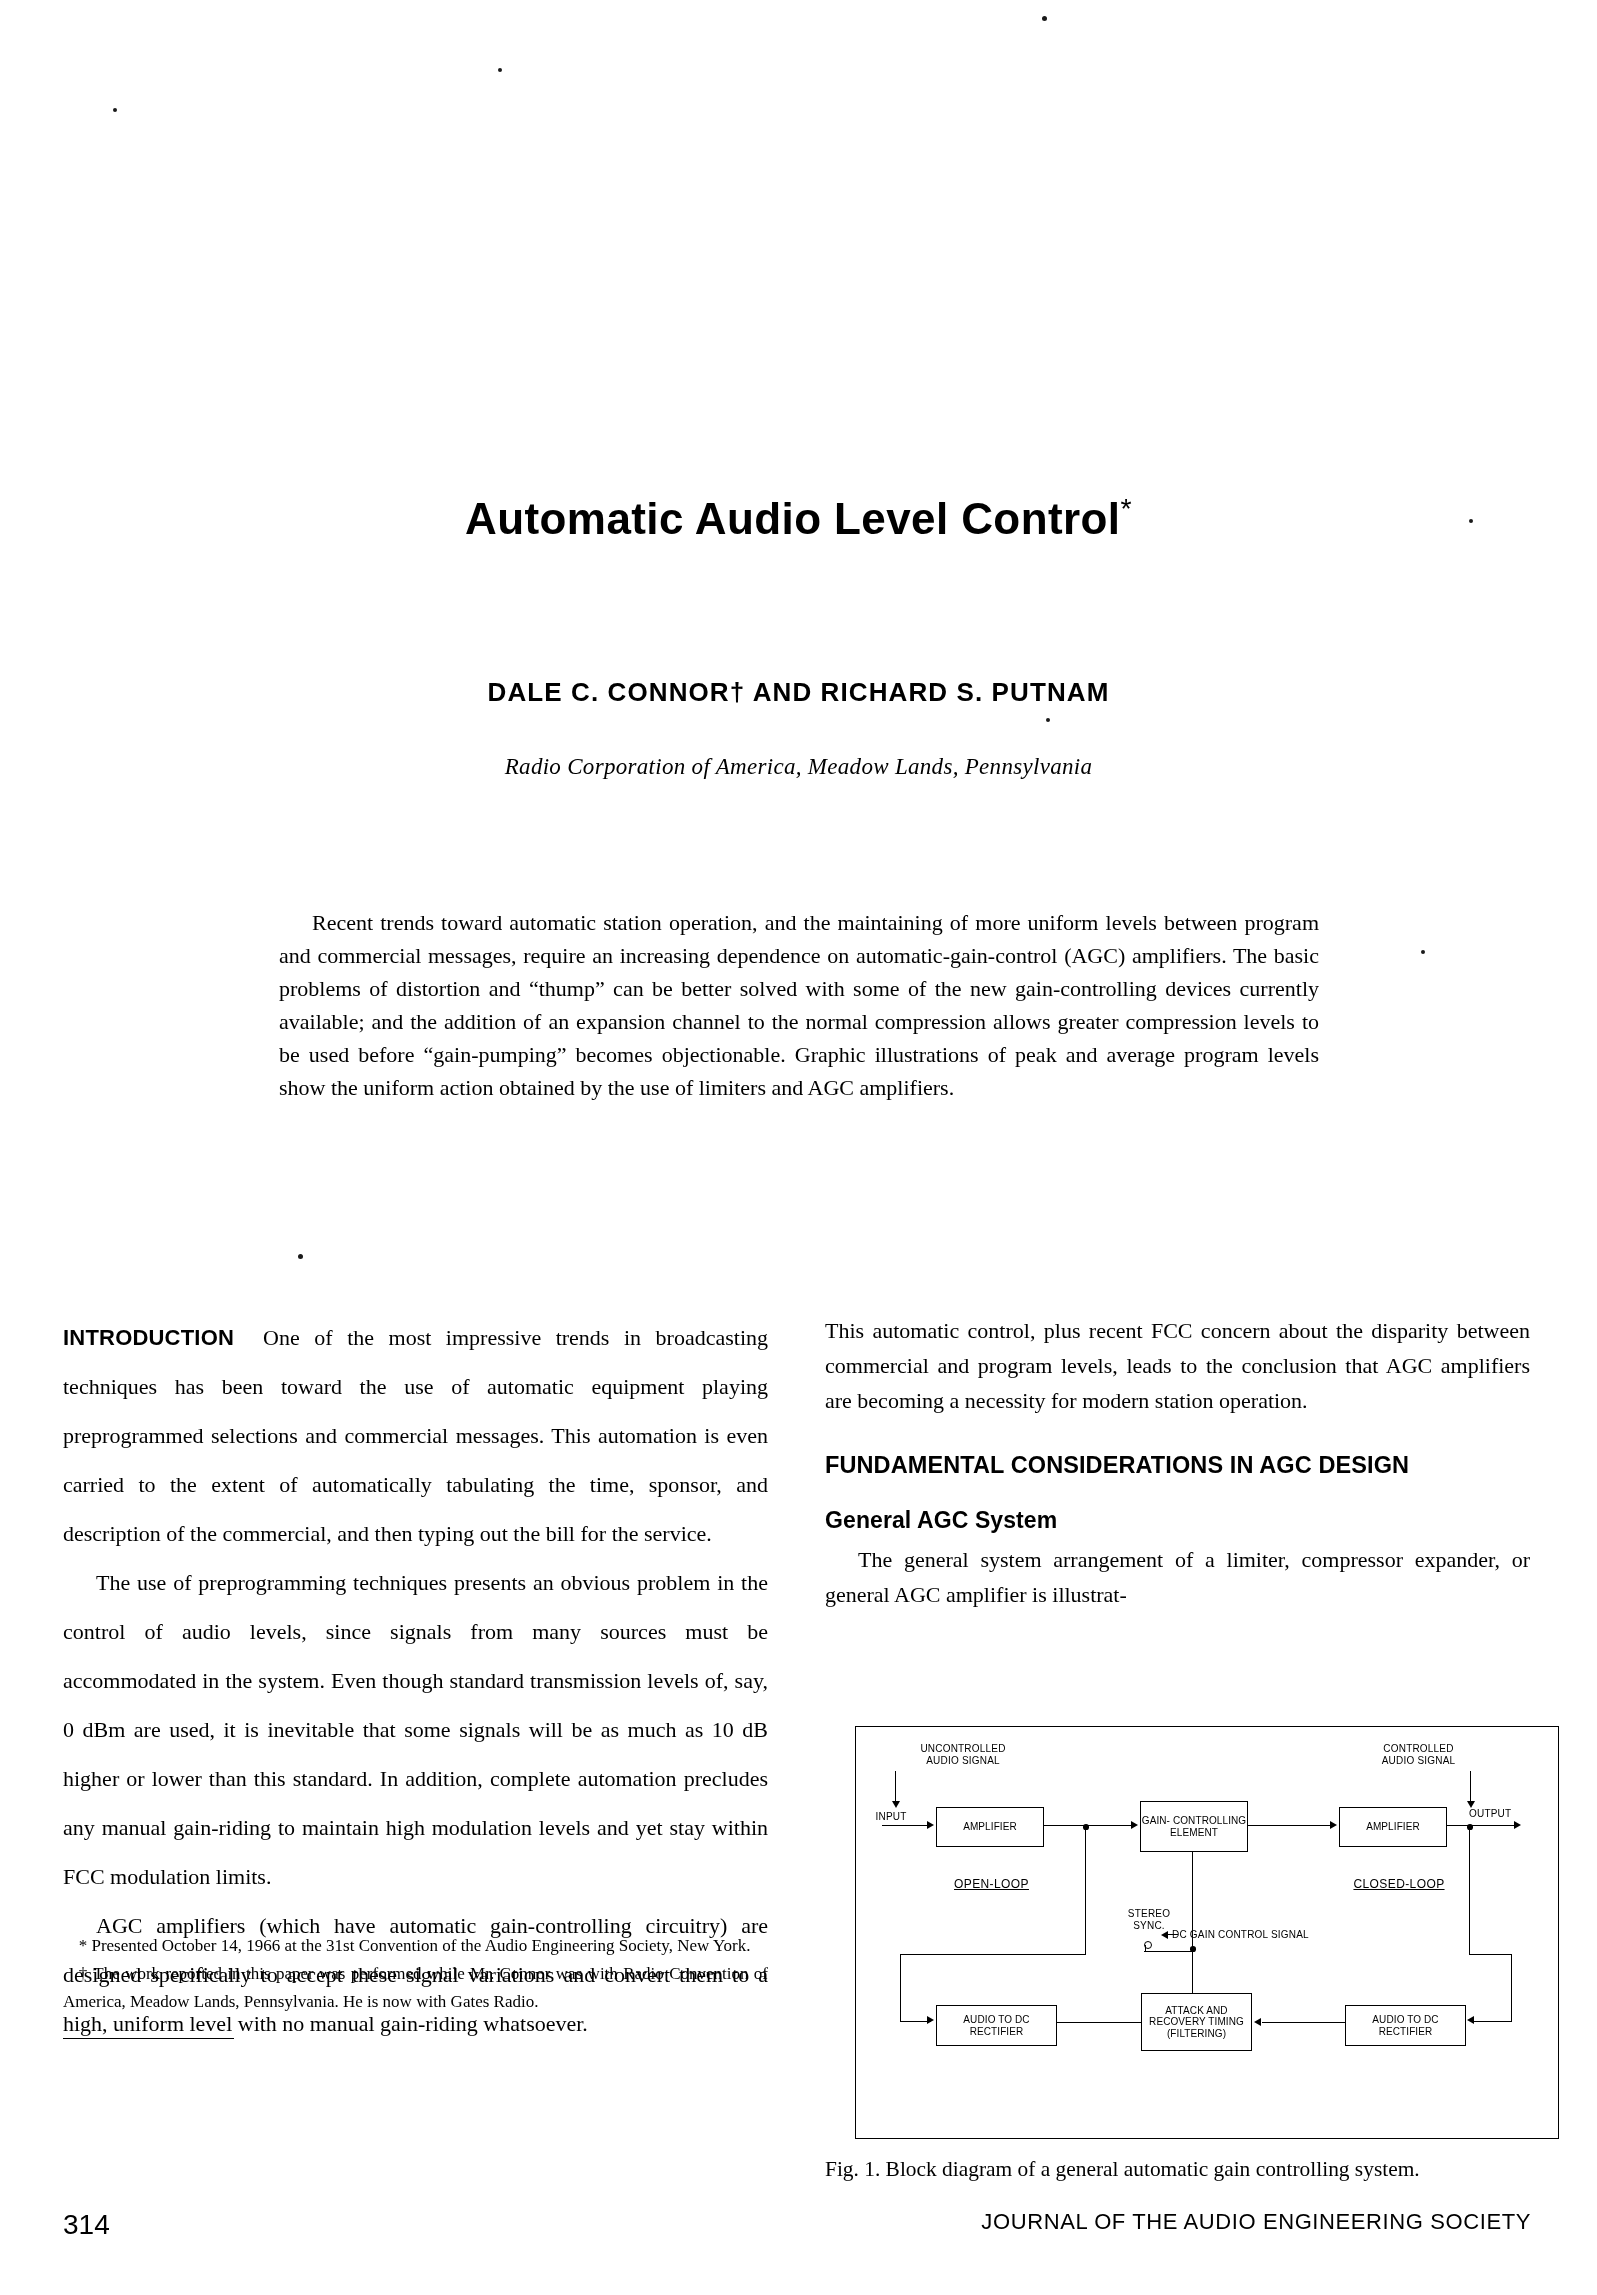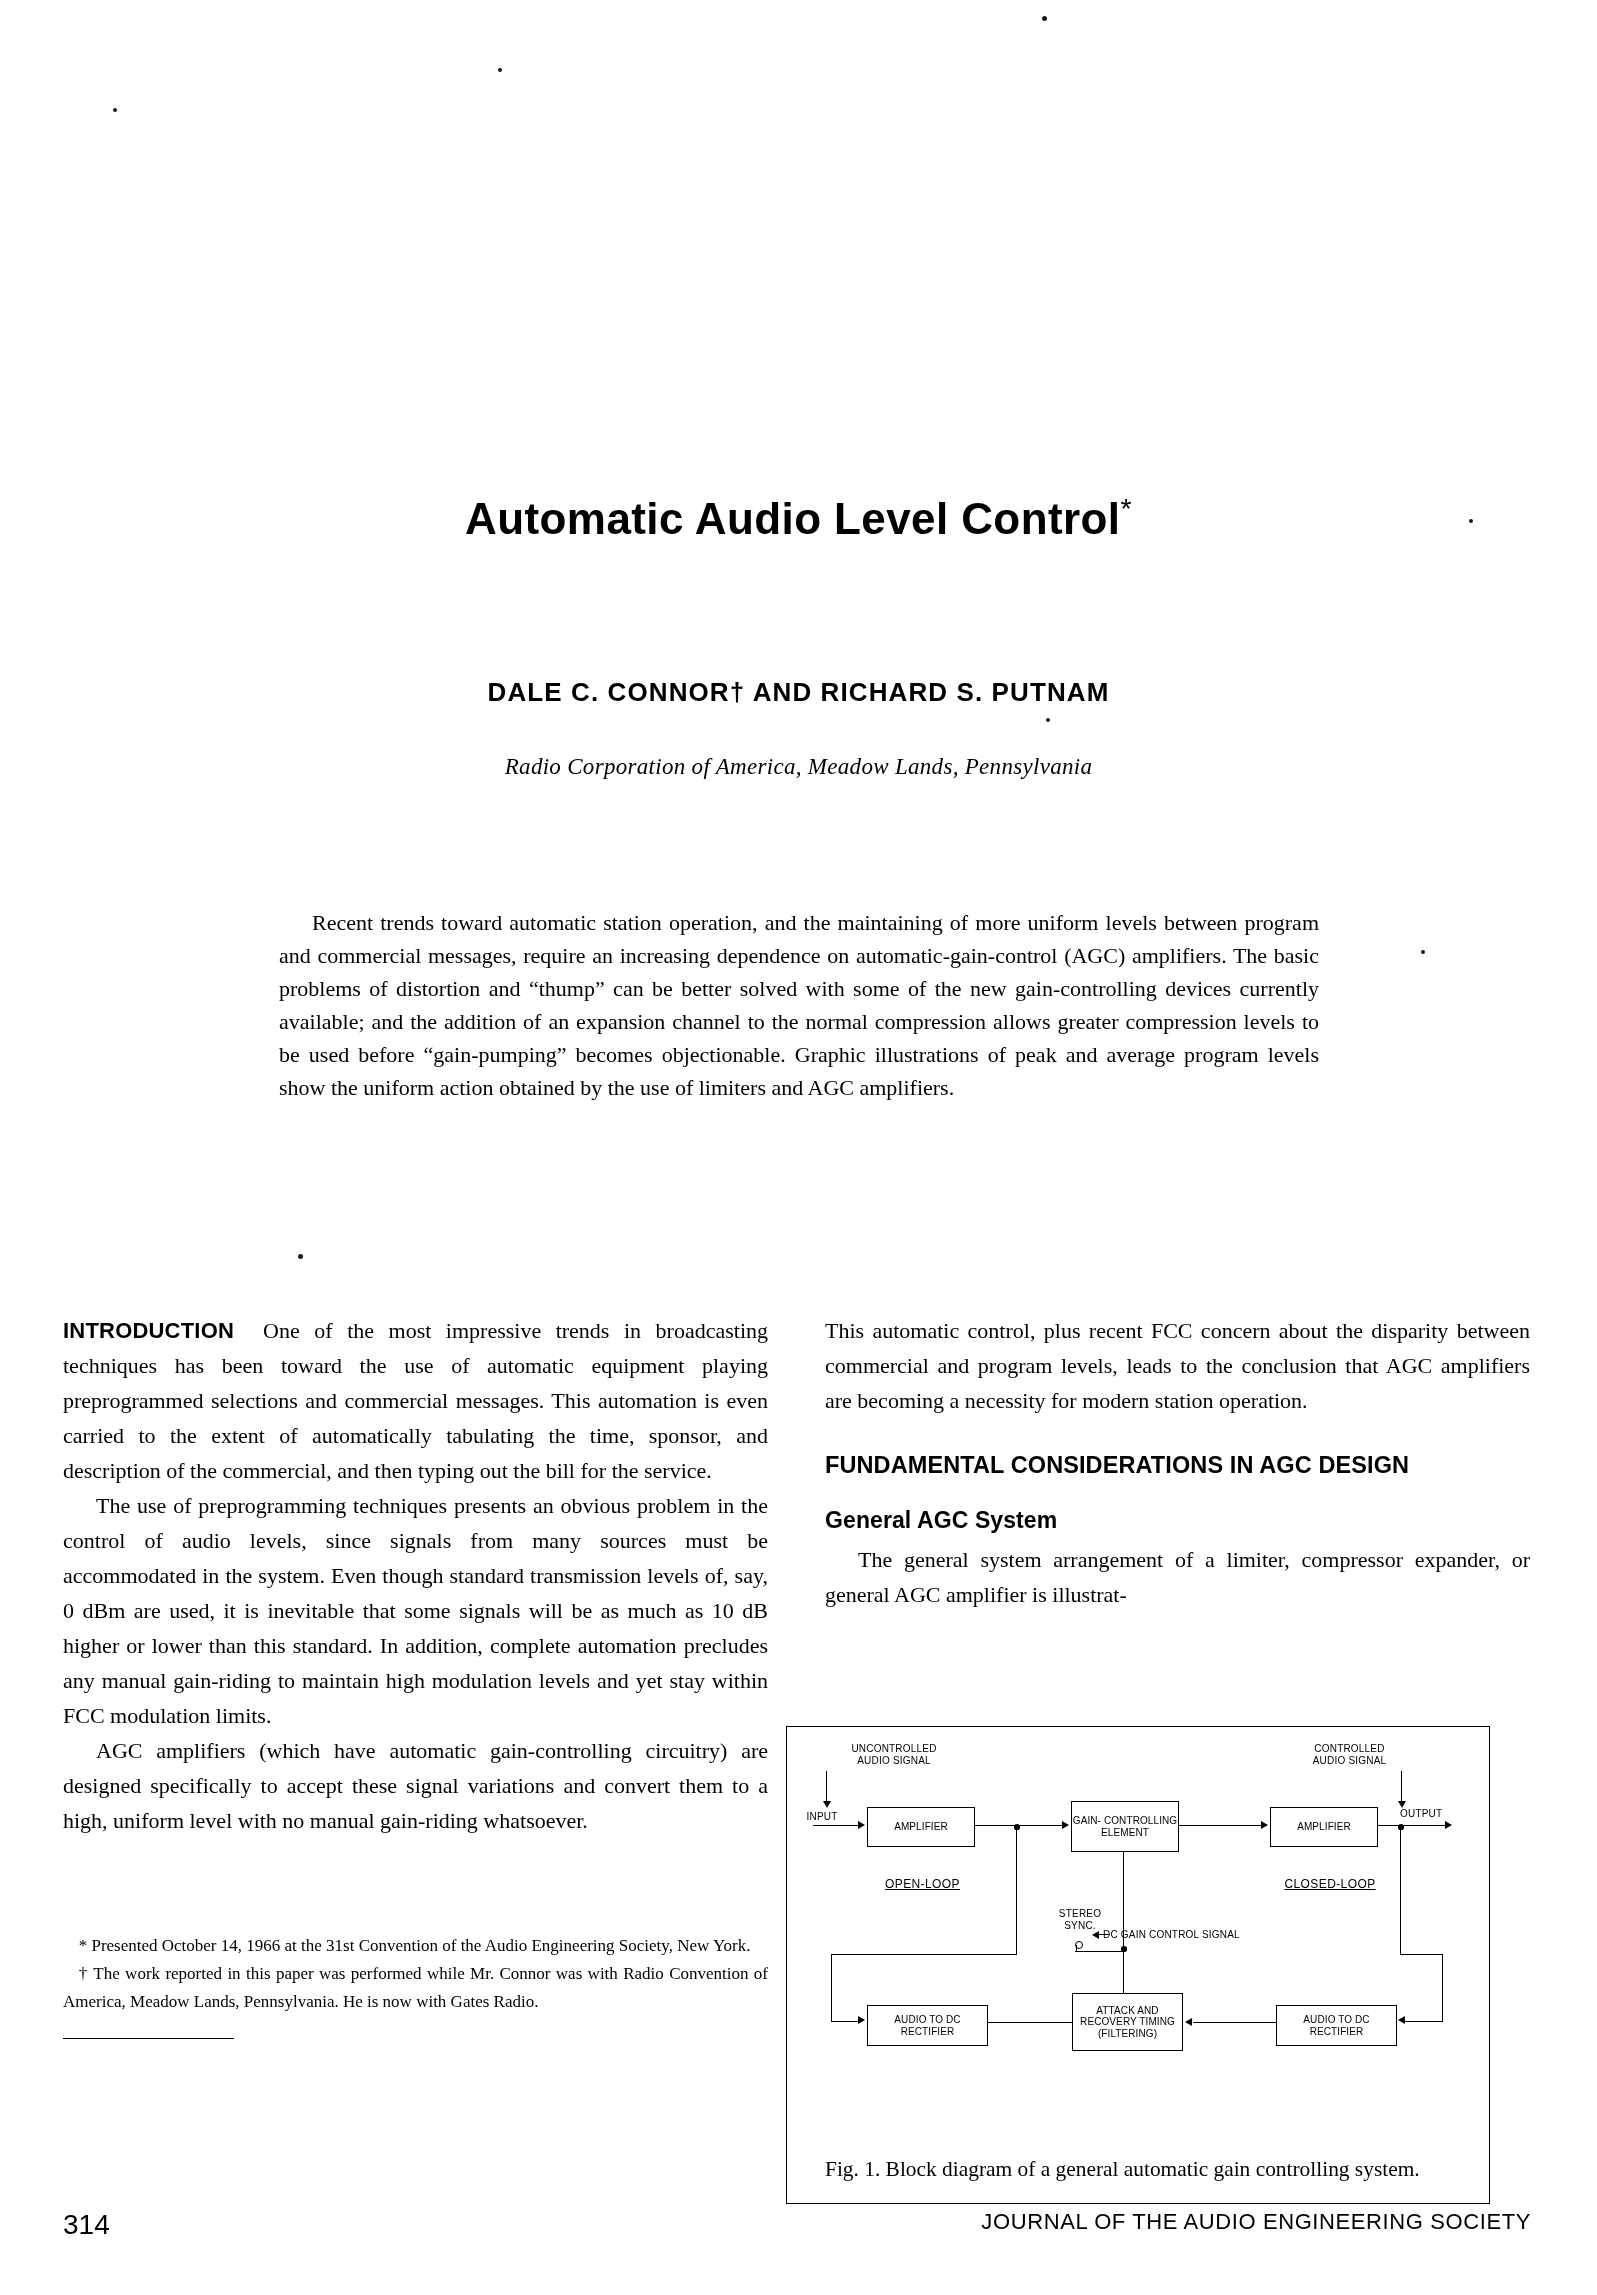--- a/index.html
+++ b/index.html
@@ -81,21 +81,21 @@
     text-indent: 33px;
   }
 
   
   .col-left {
     position: absolute;
     top: 1313px;
     left: 63px;
     width: 705px;
     font-size: 22px;
-    line-height: 35px;
+    line-height: 49px;
     text-align: justify;
   }
   .col-right {
     position: absolute;
     top: 1313px;
     left: 825px;
     width: 705px;
     font-size: 22px;
     line-height: 35px;
     text-align: justify;
@@ -163,23 +163,23 @@
     right: 66px;
     font-family: Liberation Sans, sans-serif;
     font-size: 22px;
     letter-spacing: 0.6px;
   }
 
   
   .figure-box {
     position: absolute;
     top: 1726px;
-    left: 786px;
+    left: 855px;
     width: 704px;
-    height: 478px;
+    height: 413px;
     border: 1.4px solid #000;
     box-sizing: border-box;
     background: #fff;
   }
   .fig-inner { position: absolute; inset: 0; }
 
   .fbox {
     position: absolute;
     border: 1.4px solid #000;
     box-sizing: border-box;

